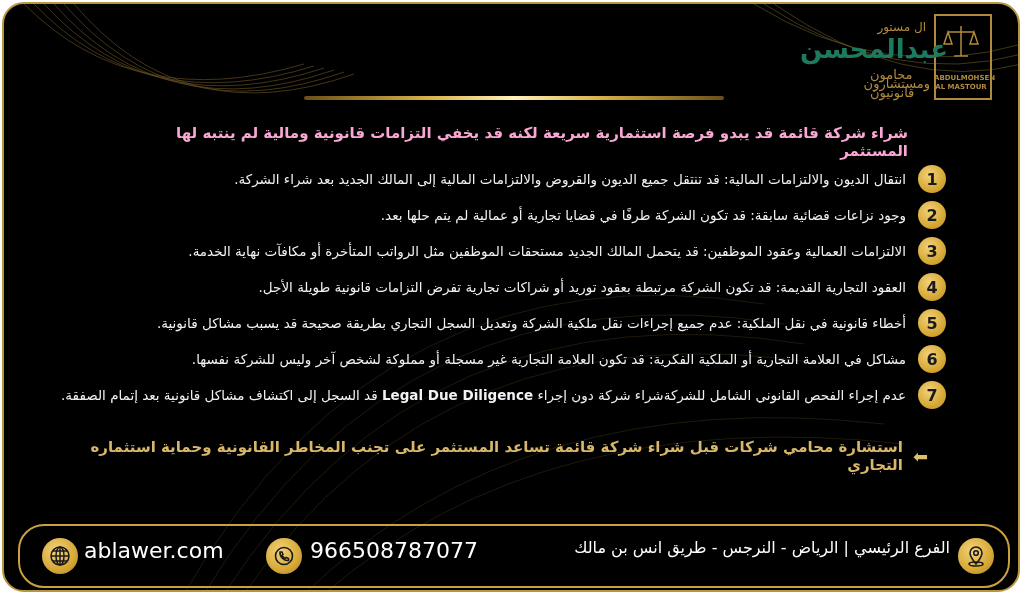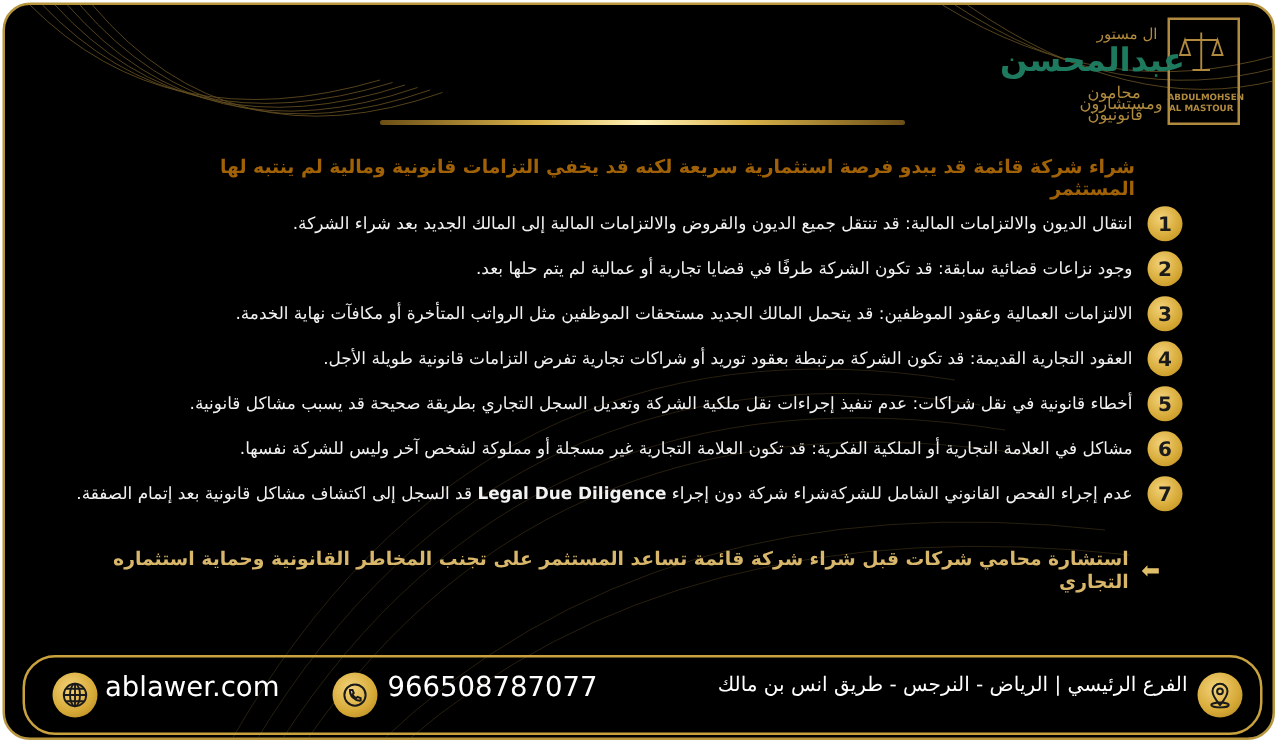--- a/index.html
+++ b/index.html
@@ -36,21 +36,21 @@
     color: #fff; font-weight: bold; font-size: 22px; line-height: 30px;
     text-align: center; direction: rtl;
   }
   .title-rule {
     position: absolute; left: 300px; top: 92px; width: 420px; height: 4px;
     background: linear-gradient(90deg, #6b4e16, #d9b24a 30%, #fff1b8 50%, #d9b24a 70%, #6b4e16);
     border-radius: 2px;
   }
   .intro {
     position: absolute; right: 110px; top: 120px; width: 800px;
-    color: #a16207; font-weight: bold; font-size: 15px; direction: rtl; text-align: right;
+    color: #f9a8d4; font-weight: bold; font-size: 15px; direction: rtl; text-align: right;
   }
   .items { position: absolute; right: 72px; top: 157px; width: 950px; direction: rtl; }
   .item {
     display: flex; align-items: center; height: 36px; direction: rtl;
   }
   .badge {
     width: 28px; height: 28px; border-radius: 50%;
     background: radial-gradient(circle at 40% 35%, #f3d27a, #d6a936 60%, #b88a22);
     color: #1a1a1a; font-weight: bold; font-size: 16px;
     display: flex; align-items: center; justify-content: center;
@@ -147,21 +147,21 @@
     <div class="item">
       <span class="badge">3</span>
       <span class="item-text">الالتزامات العمالية وعقود الموظفين: قد يتحمل المالك الجديد مستحقات الموظفين مثل الرواتب المتأخرة أو مكافآت نهاية الخدمة.</span>
     </div>
     <div class="item">
       <span class="badge">4</span>
       <span class="item-text">العقود التجارية القديمة: قد تكون الشركة مرتبطة بعقود توريد أو شراكات تجارية تفرض التزامات قانونية طويلة الأجل.</span>
     </div>
     <div class="item">
       <span class="badge">5</span>
-      <span class="item-text">أخطاء قانونية في نقل شراكات: عدم تنفيذ إجراءات نقل ملكية الشركة وتعديل السجل التجاري بطريقة صحيحة قد يسبب مشاكل قانونية.</span>
+      <span class="item-text">أخطاء قانونية في نقل الملكية: عدم جميع إجراءات نقل ملكية الشركة وتعديل السجل التجاري بطريقة صحيحة قد يسبب مشاكل قانونية.</span>
     </div>
     <div class="item">
       <span class="badge">6</span>
       <span class="item-text">مشاكل في العلامة التجارية أو الملكية الفكرية: قد تكون العلامة التجارية غير مسجلة أو مملوكة لشخص آخر وليس للشركة نفسها.</span>
     </div>
     <div class="item">
       <span class="badge">7</span>
       <span class="item-text"><span>عدم إجراء الفحص القانوني الشامل للشركةشراء شركة دون إجراء </span><b>Legal Due Diligence</b><span> قد السجل إلى اكتشاف مشاكل قانونية بعد إتمام الصفقة.</span></span>
     </div>
   </div>

